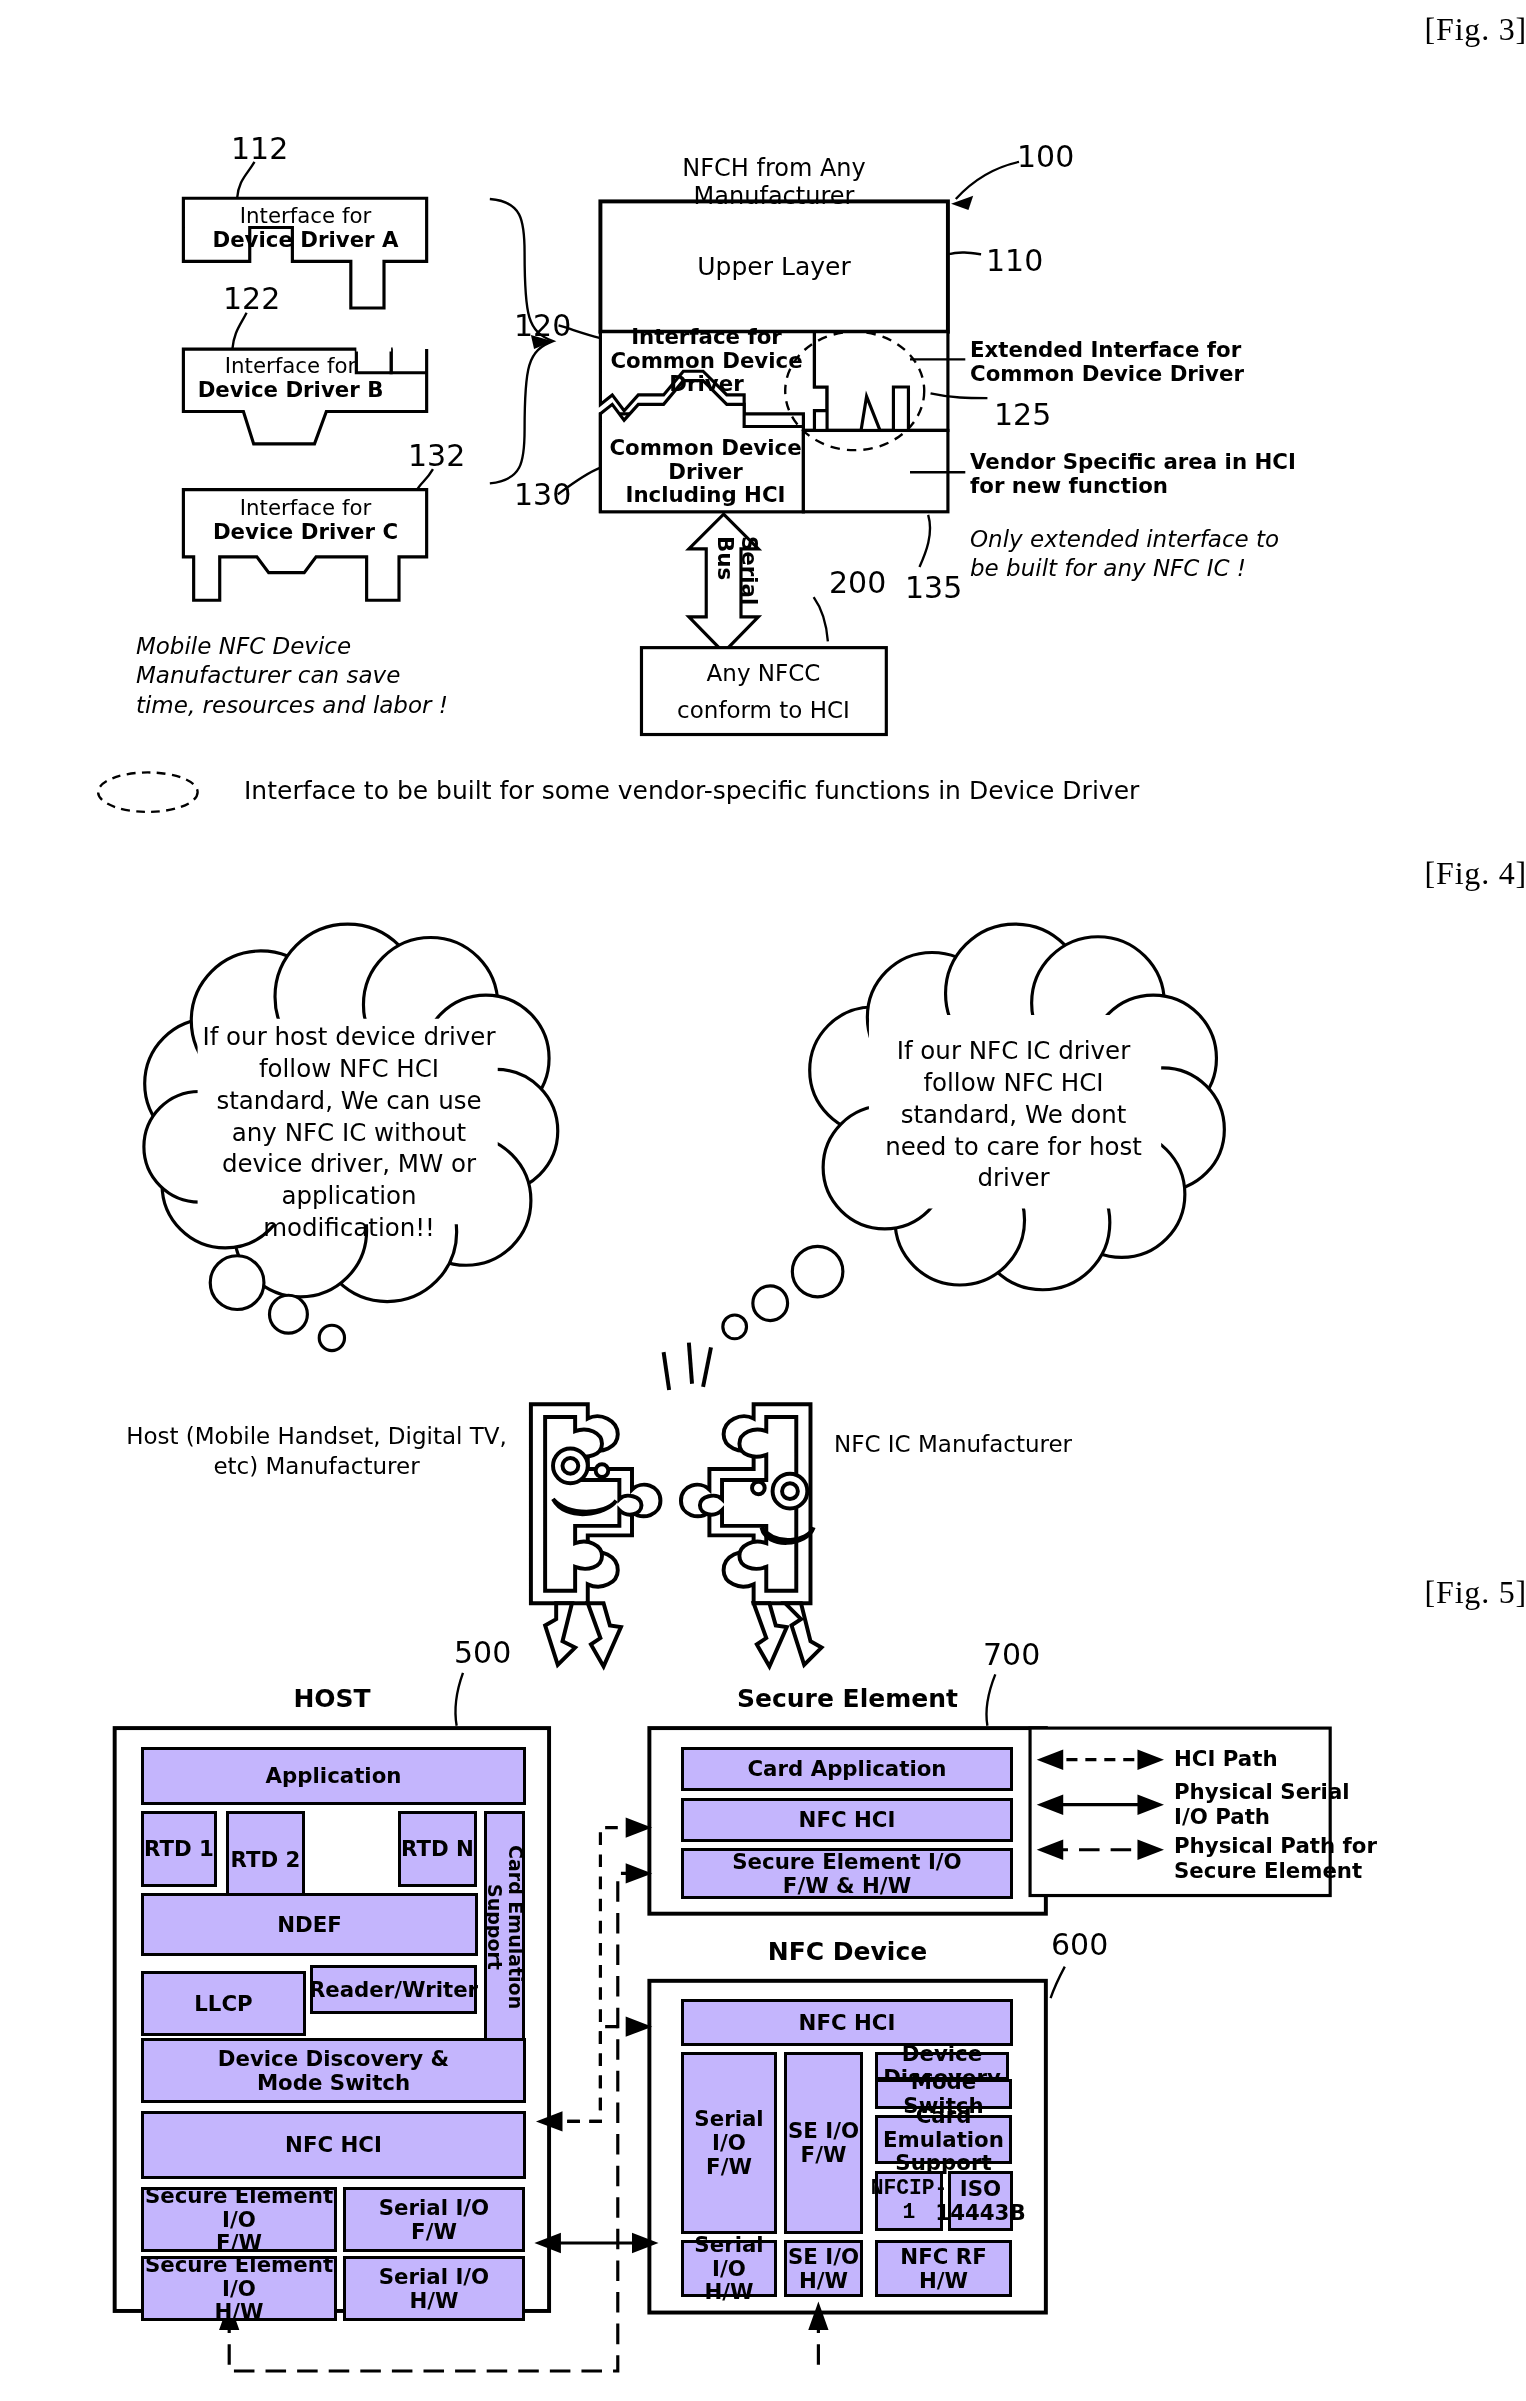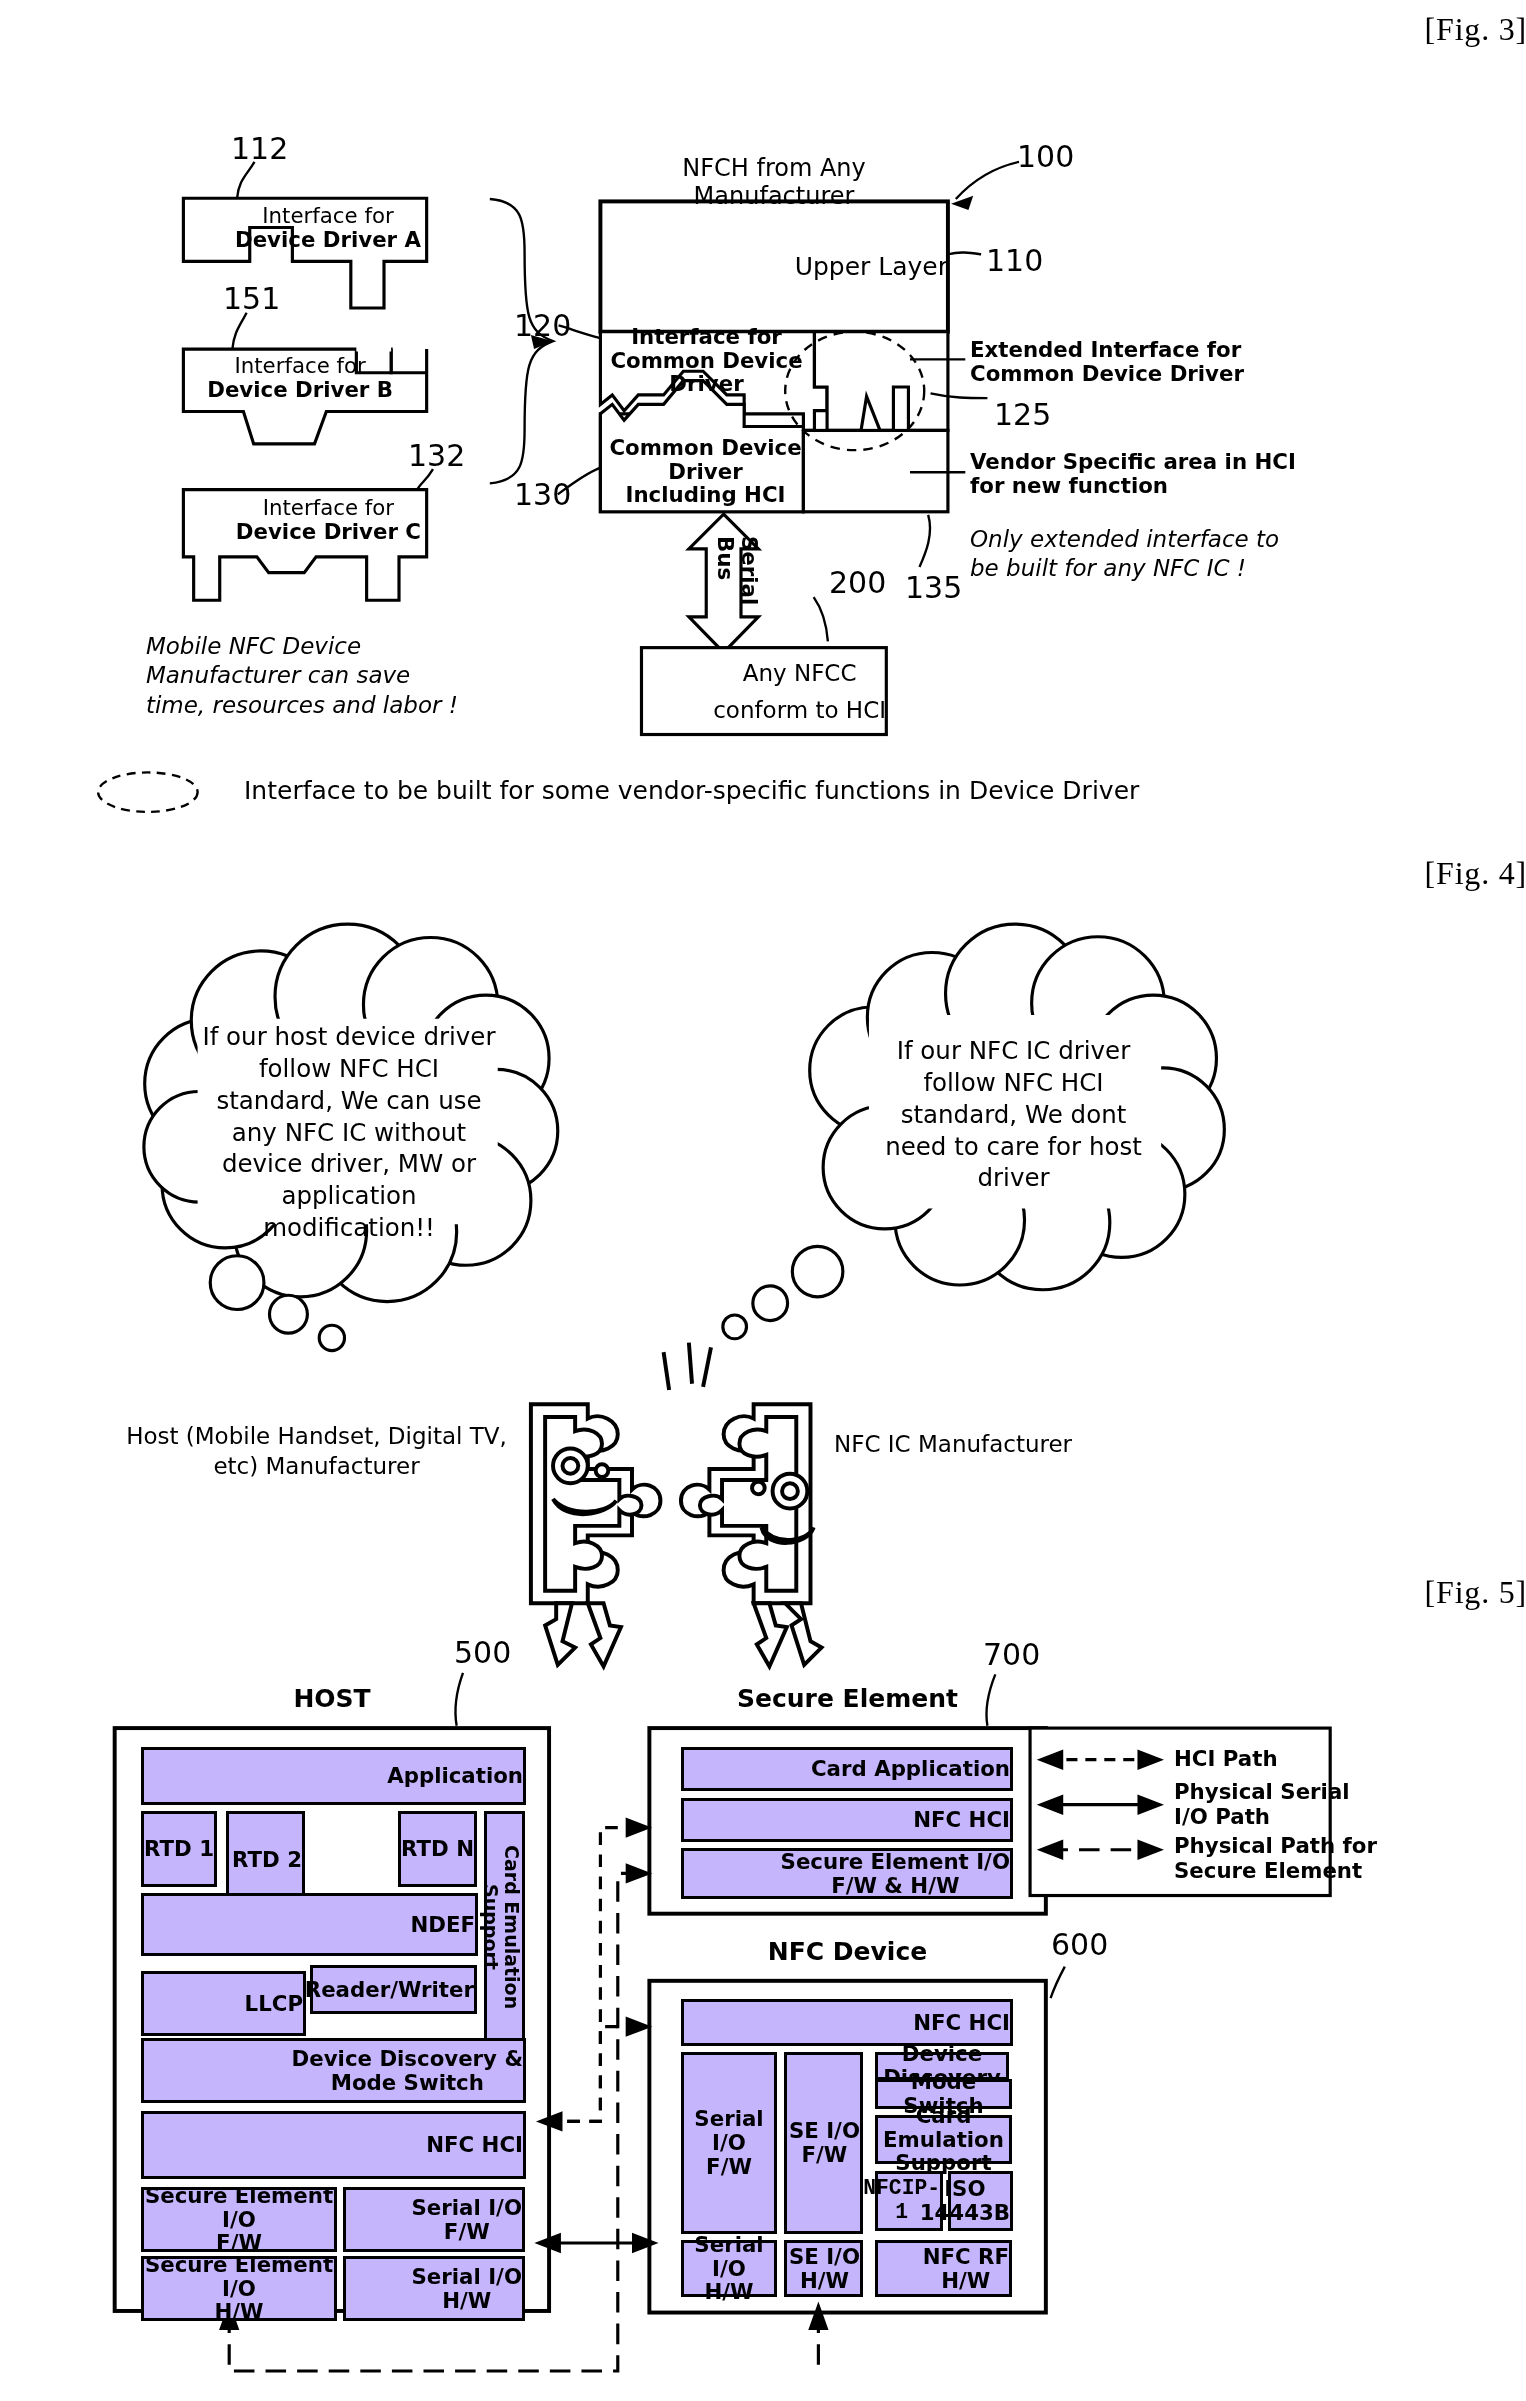--- a/index.html
+++ b/index.html
@@ -1,21 +1,21 @@
 <!DOCTYPE html>
 <html style="font-size:12.6px"><head>
 <meta charset="utf-8">
 <style>
   html,body{margin:0;padding:0;background:#fff;}
   body{
     width:1527px;height:2401px;position:relative;overflow:hidden;
     font-family:"DejaVu Sans","Liberation Sans",sans-serif;color:#000;
   }
   .abs{position:absolute;}
-  .ctr{display:flex;align-items:center;justify-content:flex-end;text-align:center;}
+  .ctr{display:flex;align-items:center;justify-content:center;text-align:center;}
   .figtitle{
     font-family:Liberation Serif, serif;
     font-size:32px;letter-spacing:0.8px;text-align:right;width:100%;
   }
   .lead{font-family:"DejaVu Sans",sans-serif;font-size:30px;}
   .bold{font-weight:bold;}
   .ital{font-style:italic;}
   .box{border:3.2px solid #000;box-sizing:border-box;background:#c4b5fd;}
   svg{position:absolute;left:0;top:0;overflow:visible;}
   .lbl{font-size:21.3px;line-height:1.12;}
@@ -24,21 +24,21 @@
   .vertical{writing-mode:vertical-rl;text-orientation:mixed;}
   .thought{font-size:24.5px;line-height:1.3;text-align:center;}
 </style>
 </head>
 <body>
 
 <div class="abs figtitle" style="left:0;top:11px;">[Fig. 3]</div>
 
 <div class="abs lead" style="left:231px;top:131px;">112</div>
 
-<div class="abs lead" style="left:223px;top:281px;">151</div>
+<div class="abs lead" style="left:223px;top:281px;">122</div>
 
 <div class="abs lead" style="left:408px;top:438px;">132</div>
 
 <div class="abs lead" style="left:514px;top:308px;">120</div>
 
 <div class="abs lead" style="left:514px;top:477px;">130</div>
 
 <div class="abs lead" style="left:1017px;top:139px;">100</div>
 
 <div class="abs lead" style="left:986px;top:243px;">110</div>

